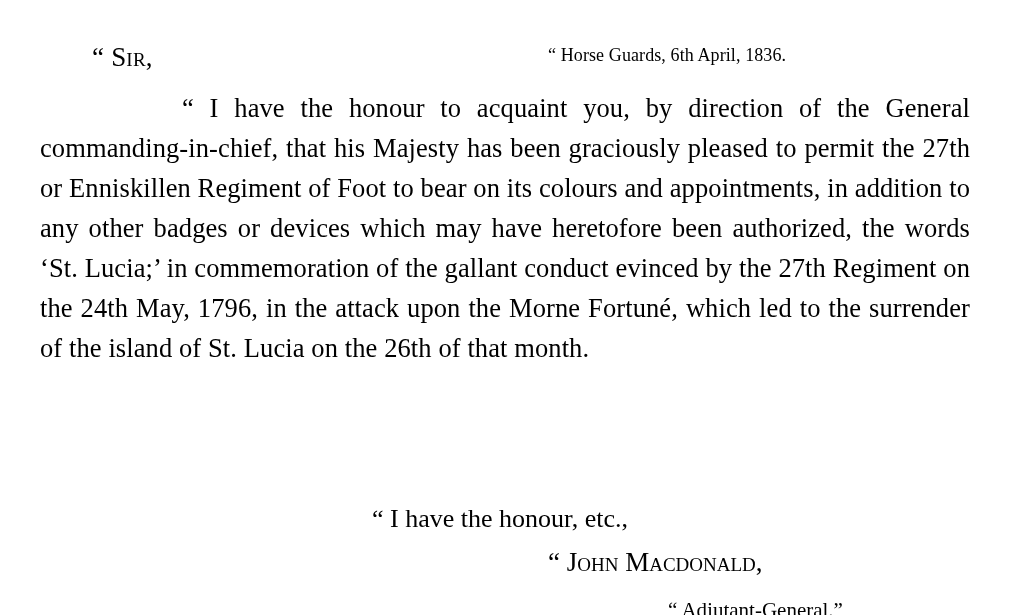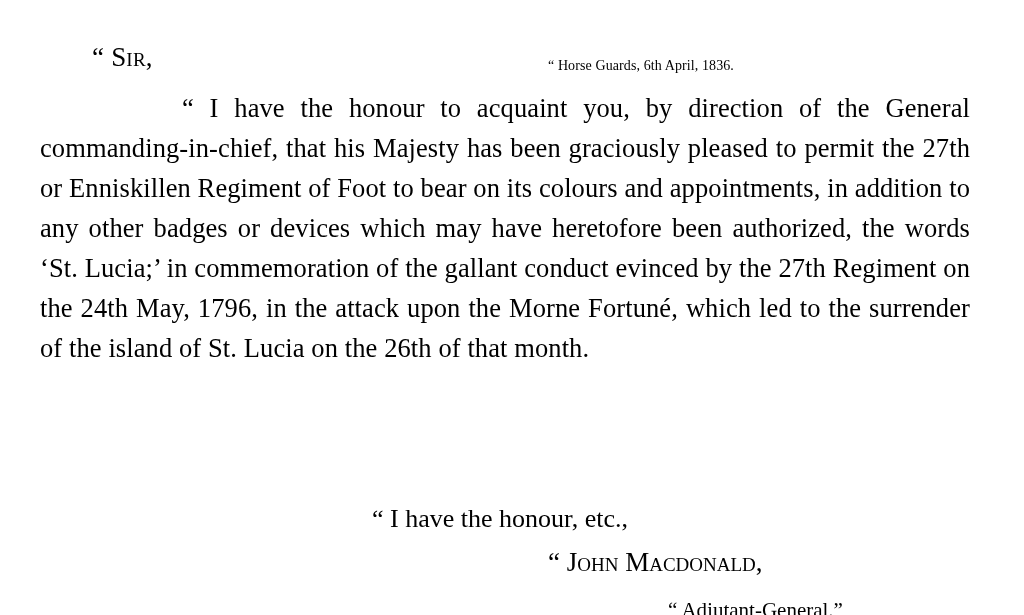--- a/index.html
+++ b/index.html
@@ -38,22 +38,22 @@
     letter-spacing: 0.2px;
     white-space: nowrap;
   }
   .smallcaps {
     font-variant: small-caps;
     font-size: 27px;
   }
   .dateline {
     position: absolute;
     left: 548px;
-    top: 16px;
-    font-size: 14px;
+    top: 3px;
+    font-size: 18px;
     white-space: nowrap;
     letter-spacing: 0.1px;
   }
 
   
   .body-block {
     position: absolute;
     top: 68px;
     left: 40px;
     width: 930px;

